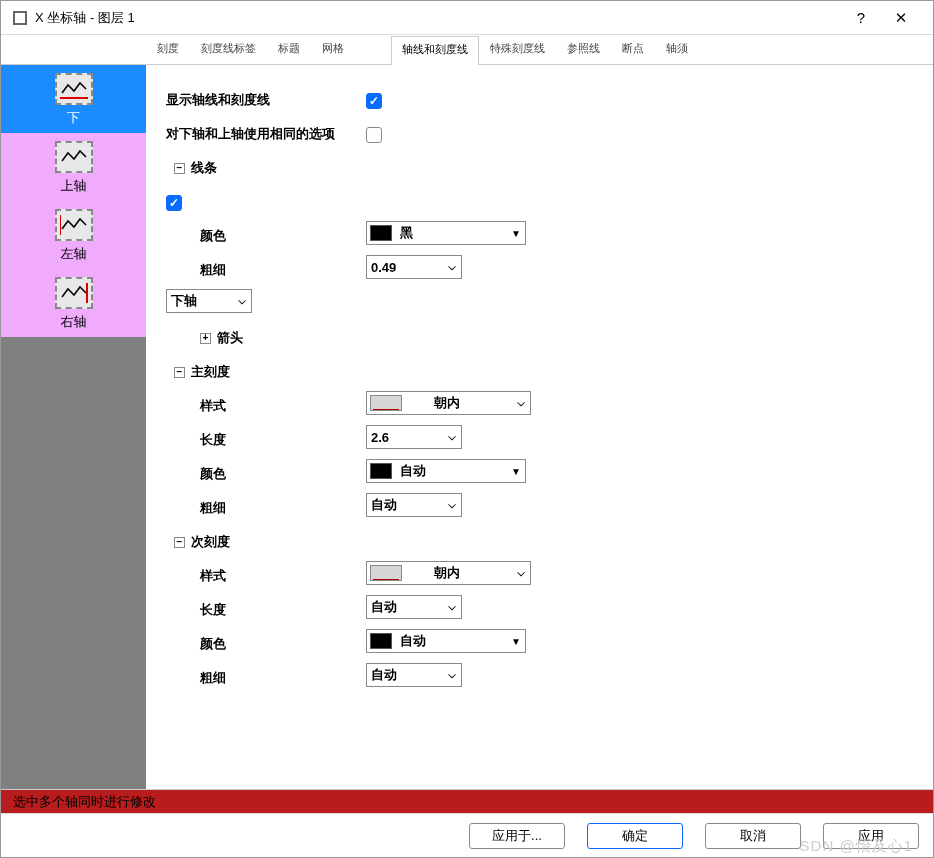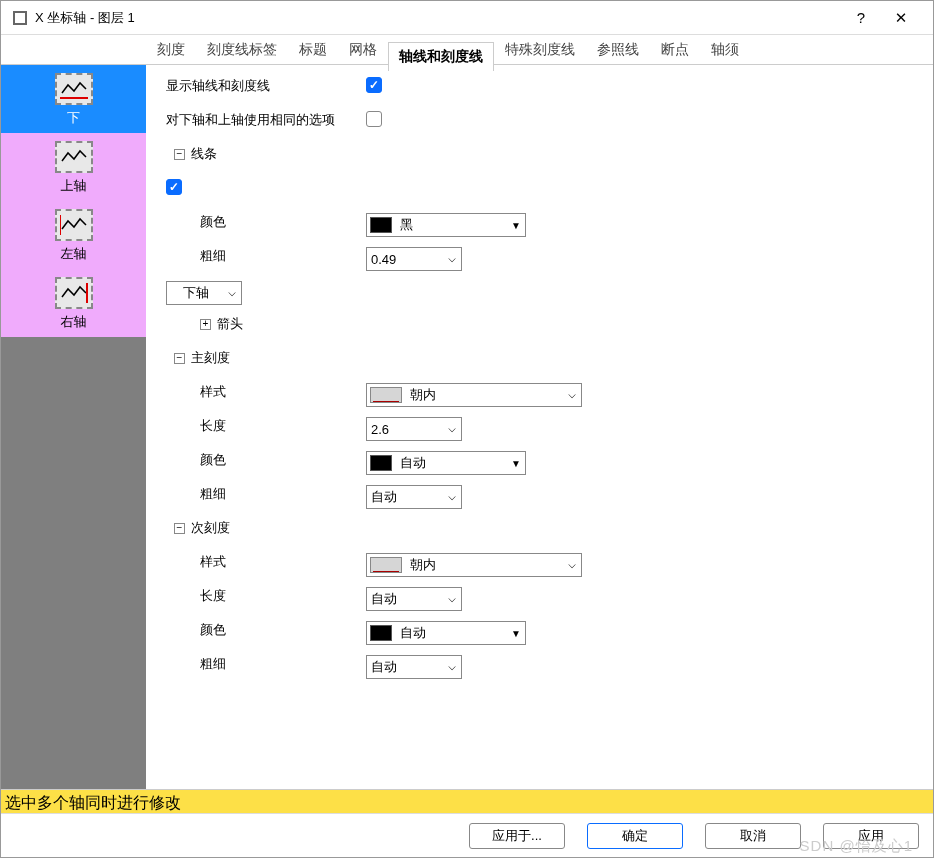--- a/index.html
+++ b/index.html
@@ -3,49 +3,49 @@
   <meta charset="utf-8">
   <style>
     * { box-sizing: border-box; margin: 0; padding: 0; font-family: "Microsoft YaHei", "Segoe UI", sans-serif; }
     body { background: #fff; font-size: 13px; color: #000; }
     .window { width: 934px; height: 858px; display: flex; flex-direction: column; border: 1px solid #999; }
     .titlebar { height: 34px; display: flex; align-items: center; padding: 0 12px; border-bottom: 1px solid #ddd; }
     .titlebar-icon { width: 14px; height: 14px; border: 2px solid #666; margin-right: 8px; display: inline-block; }
     .title-text { flex: 1; font-size: 13px; }
     .tb-btn { width: 40px; text-align: center; font-size: 15px; cursor: pointer; }
     .tabs { display: flex; height: 30px; padding-left: 145px; border-bottom: 1px solid #ccc; }
-    .tab { padding: 5px 10px; cursor: pointer; font-size: 14px; color: #444; border: 1px solid transparent; border-bottom: none; }
-    .tab.active { color: #000; font-weight: 700; border-color: #ccc; background: #fff; position: relative; top: 7px; }
+    .tab { padding: 5px 10px; cursor: pointer; font-size: 11px; color: #444; border: 1px solid transparent; border-bottom: none; }
+    .tab.active { color: #000; font-weight: 400; border-color: #ccc; background: #fff; position: relative; top: 1px; margin-left: 36px; }
     .body { flex: 1; display: flex; overflow: hidden; }
     .side { width: 145px; background: #7f7f7f; display: flex; flex-direction: column; }
     .side-item { background: #f0abfc; display: flex; flex-direction: column; align-items: center; padding: 8px 0 6px; cursor: pointer; }
     .side-item.selected { background: #1a8cff; color: #fff; }
     .side-icon { width: 38px; height: 32px; background: #e8e8e8; border: 2px dashed #888; display: flex; align-items: center; justify-content: center; margin-bottom: 4px; }
     .side-icon svg { display: block; }
     .side-label { font-size: 13px; }
     .content { flex: 1; padding: 12px 20px; background: #fff; overflow: auto; }
-    .row { display: flex; align-items: flex-start; min-height: 32px; margin-bottom: 2px; }
+    .row { display: flex; align-items: flex-end; min-height: 32px; margin-bottom: 2px; font-weight: bold; }
     .row-label { width: 200px; padding-left: 0; }
     .row-label.indent1 { padding-left: 34px; }
     .tree-toggle { display: inline-block; width: 11px; height: 11px; border: 1px solid #888; text-align: center; line-height: 8px; font-size: 10px; margin-right: 6px; cursor: pointer; vertical-align: middle; }
     .section-row .row-label { padding-left: 8px; }
     .chk { width: 16px; height: 16px; border: 1px solid #888; border-radius: 3px; display: inline-flex; align-items: center; justify-content: center; background: #fff; cursor: pointer; }
     .chk.checked { background: #0a6cff; border-color: #0a6cff; color: #fff; }
     .chk.checked::after { content: "✓"; font-size: 12px; font-weight: bold; }
     .combo { display: inline-flex; align-items: center; border: 1px solid #888; height: 24px; background: #fff; cursor: pointer; }
     .combo.big { width: 160px; }
-    .combo.med { width: 216px; }
+    .combo.med { width: 165px; gap: 24px; }
     .combo.sm { width: 96px; }
-    .combo.sm2 { width: 76px; padding-left: 12px; }
+    .combo.sm2 { width: 86px; }
     .swatch { width: 22px; height: 16px; background: #000; margin: 0 4px 0 3px; border: 1px solid #555; }
     .tick-preview { width: 32px; height: 16px; margin: 0 4px 0 3px; border: 1px solid #888; background: #d6d6d6; position: relative; }
     .tick-preview::after { content: ""; position: absolute; bottom: 0; left: 2px; right: 2px; height: 1px; background: #a00; }
     .combo-text { flex: 1; padding: 0 4px; }
     .combo-arrow { width: 18px; text-align: center; font-size: 10px; }
-    .statusbar { height: 24px; padding: 3px 4px; font-size: 16px; border-top: 1px solid #ccc; background:#fde047; }
+    .statusbar { height: 24px; padding: 3px 12px; font-size: 13px; border-top: 1px solid #ccc; background:#b91c1c; }
     .footer { height: 44px; display: flex; justify-content: flex-end; align-items: center; gap: 22px; padding: 0 14px; border-top: 1px solid #ddd; position: relative; }
     .btn { min-width: 96px; height: 26px; border: 1px solid #888; background: #fff; border-radius: 3px; cursor: pointer; font-size: 13px; }
     .btn.primary { border-color: #0a6cff; }
     .watermark { position: absolute; right: 20px; bottom: 1px; color: #ccc; font-size: 15px; pointer-events: none; letter-spacing: 1px; }
   </style>
 </head>
 <body>
 
 <div class="window">
 

